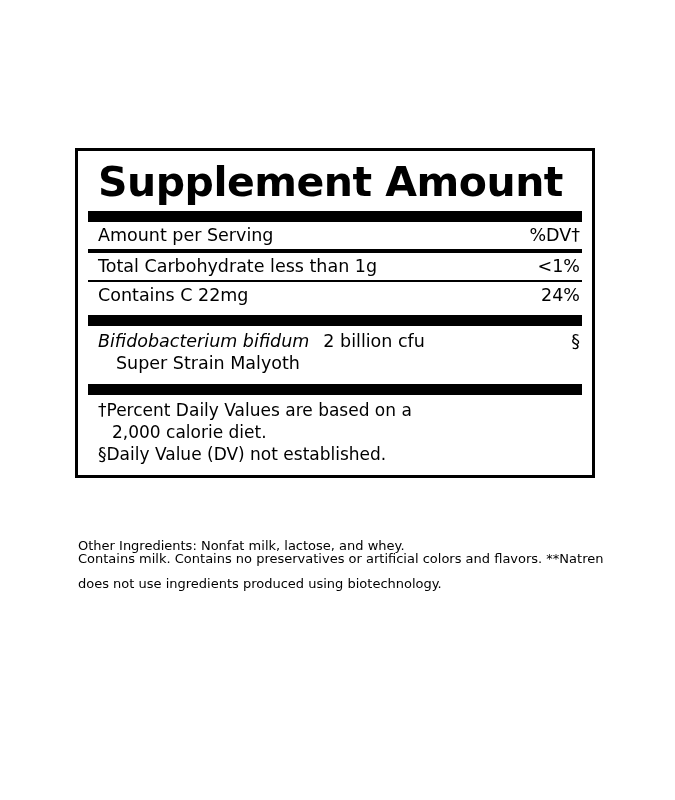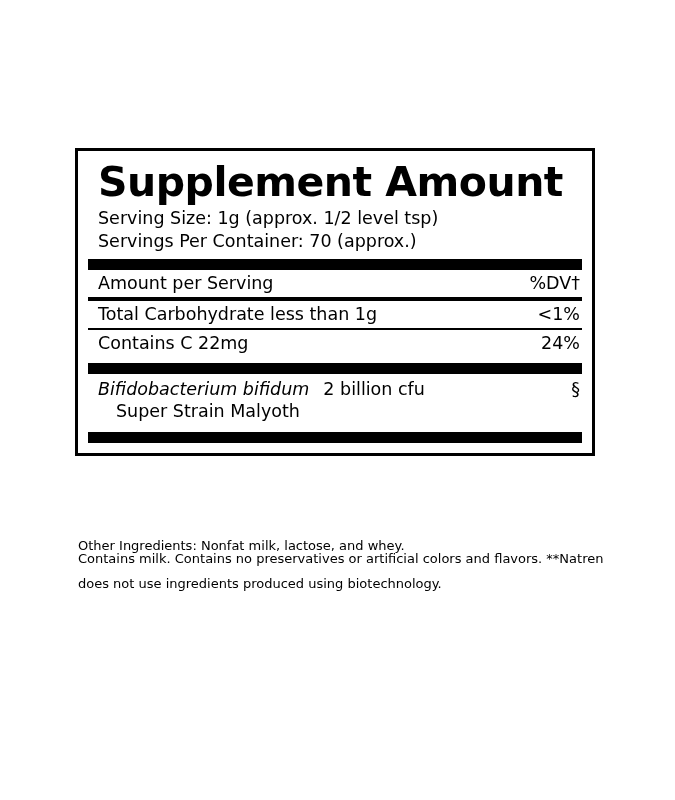--- a/index.html
+++ b/index.html
@@ -100,24 +100,20 @@
   #other-ingredients { top: 533px; }
   #contains { top: 546px; }
 </style>
 </head>
 <body>
 
 <div id="panel">
 
   <div class="title">Supplement Amount</div>
 
-  <div class="serving-block">
-    <div>Serving Size: 1g (approx. 1/2 level tsp)</div>
-    <div>Servings Per Container: 70 (approx.)</div>
-  </div>
 
   <div class="rule-thick"></div>
 
   <div class="row">
     <span class="left">Amount per Serving</span>
     <span class="right">%DV†</span>
   </div>
 
   <div class="rule-med"></div>
 
@@ -138,18 +134,25 @@
   <div class="strain-row">
     <span class="strain-left">
       <span class="strain-name">Bifidobacterium bifidum</span><span class="strain-amount">2 billion cfu</span>
       <span class="strain-sub">Super Strain Malyoth</span>
     </span>
     <span class="strain-right">§</span>
   </div>
 
   <div class="rule-thick"></div>
 
+  <div class="footnotes">
+    <div>
+      <span>†Percent Daily Values are based on a</span>
+      <span class="indent">2,000 calorie diet.</span>
+    </div>
+    <div>§Daily Value (DV) not established.</div>
+  </div>
 
 </div>
 
 <div class="below" id="other-ingredients">Other Ingredients: Nonfat milk, lactose, and whey.</div>
 
 <div class="below" id="contains">Contains milk. Contains no preservatives or artificial colors and flavors. **Natren does not use ingredients produced using biotechnology.</div>
 
 </body></html>

